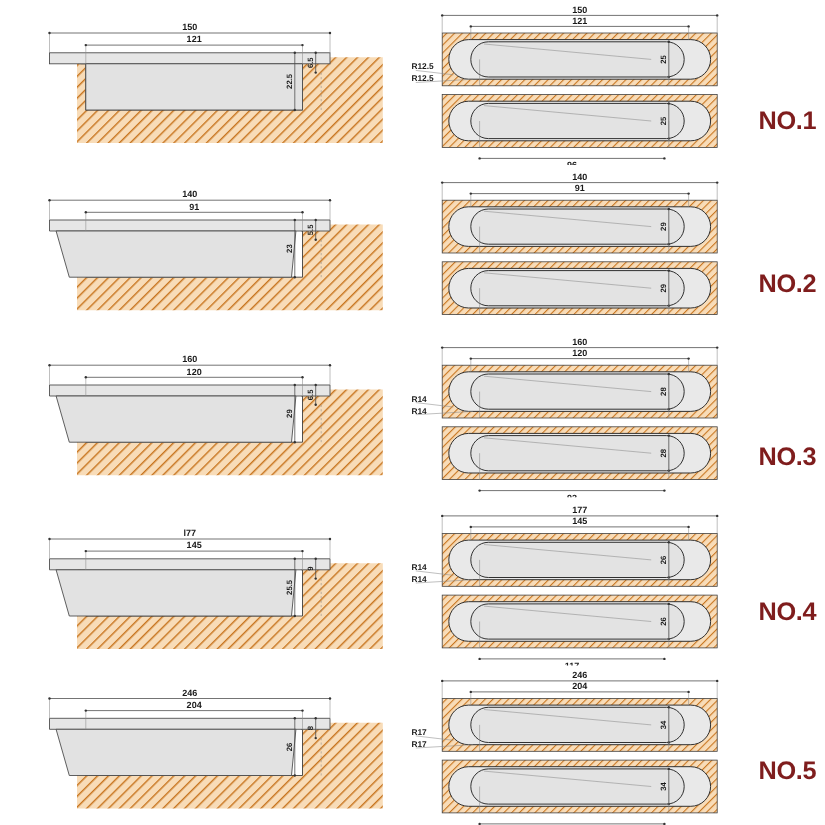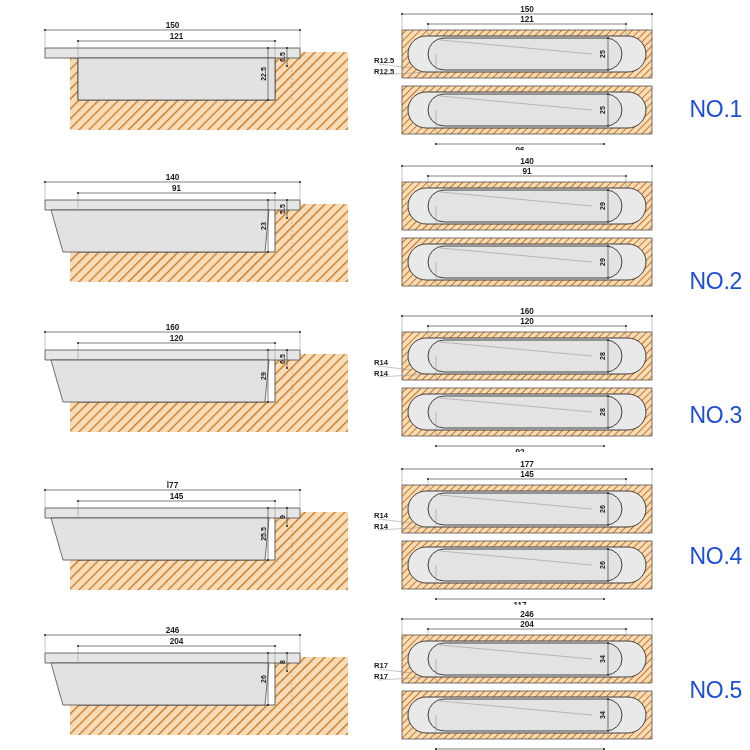--- a/index.html
+++ b/index.html
@@ -17,22 +17,22 @@
   }
   .row {
     position: absolute;
     left: 0; width: 750px;
     height: 150px;
   }
   .no-label {
     position: absolute;
     right: 8px;
     font-size: 23px;
-    font-weight: normal;
-    color: #1d4ed8;
+    font-weight: bold;
+    color: #7f1d1d;
     letter-spacing: -0.3px;
     font-family: "Liberation Sans", sans-serif;
     white-space: nowrap;
   }
   svg { display: block; }
   .dimtxt {
     font-family: "Liberation Sans", sans-serif;
     font-size: 8.2px;
     font-weight: bold;
     fill: #1a1a1a;
@@ -247,21 +247,21 @@
           <circle cx="280" cy="14" r="1.1" fill="#333"></circle>
           <text class="dimtxt" x="155" y="11.5" text-anchor="middle">140</text>
           <line class="thinline" x1="56" y1="24" x2="56" y2="36"></line>
           <line class="thinline" x1="254" y1="24" x2="254" y2="36"></line>
           <line class="dimline" x1="56" y1="24" x2="254" y2="24"></line>
           <circle cx="56" cy="24" r="1.1" fill="#333"></circle>
           <circle cx="254" cy="24" r="1.1" fill="#333"></circle>
           <text class="dimtxt" x="155" y="21.5" text-anchor="middle">91</text>
         </svg>
       </div>
-      <div class="no-label" style="top: 116px;">NO.2</div>
+      <div class="no-label" style="top: 92px;">NO.2</div>
     </div>
     <div class="row" style="top: 302px;">
       <div style="position: absolute; left: 0px; top: 0px;">
         <svg width="370" height="150" viewBox="0 0 370 150">
 <defs>
   <pattern id="wood" width="7" height="7" patternUnits="userSpaceOnUse" patternTransform="rotate(45)">
     <rect width="7" height="7" fill="#f8dcb8"></rect>
     <line x1="0" y1="0" x2="0" y2="7" stroke="#c8751f" stroke-width="2.6"></line>
   </pattern>
   <pattern id="woodthin" width="5" height="5" patternUnits="userSpaceOnUse" patternTransform="rotate(45)">
@@ -553,15 +553,15 @@
           <line class="dimline" x1="64" y1="144" x2="232" y2="144"></line>
           <circle cx="64" cy="144" r="1.1" fill="#333"></circle>
           <circle cx="232" cy="144" r="1.1" fill="#333"></circle>
           <text class="dimtxt" x="148" y="153" text-anchor="middle">170</text>
           <line class="thinline" x1="40" y1="68" x2="6" y2="64"></line>
           <line class="thinline" x1="58" y1="72" x2="6" y2="75"></line>
           <text class="rtxt" x="2" y="63">R17</text>
           <text class="rtxt" x="2" y="74">R17</text>
         </svg>
       </div>
-      <div class="no-label" style="top: 72px;">NO.5</div>
+      <div class="no-label" style="top: 82px;">NO.5</div>
     </div>
   </div>
 
 </body></html>

